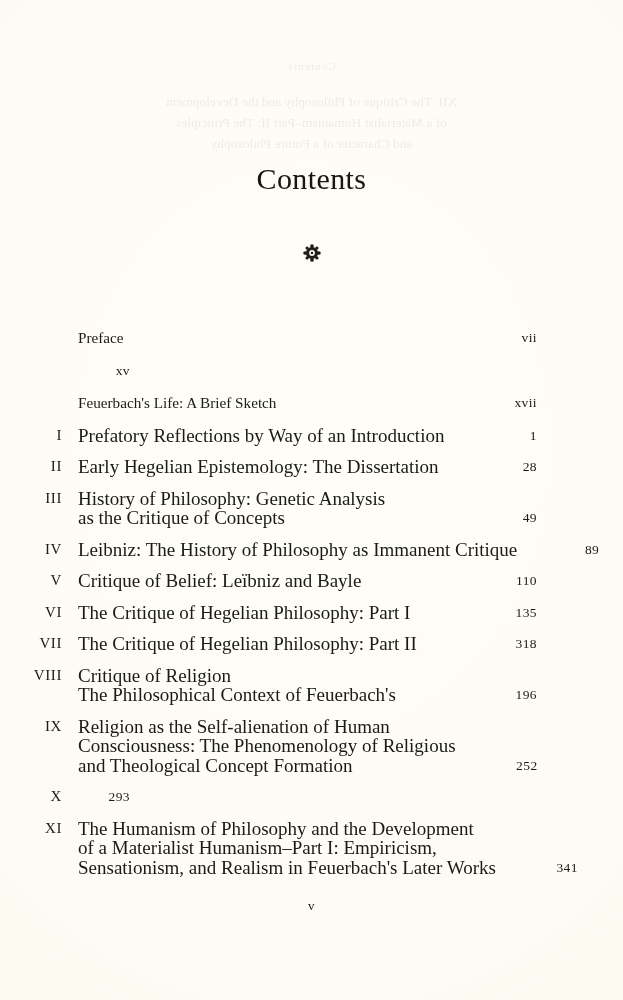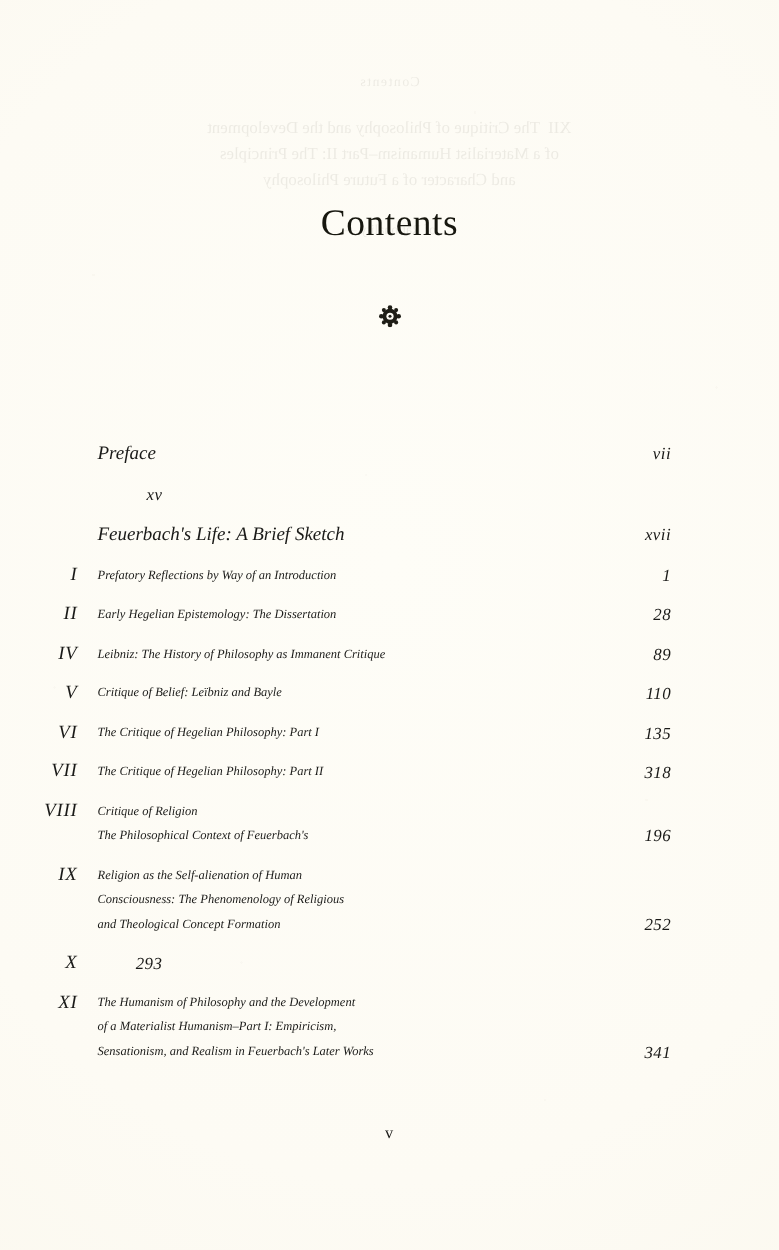--- a/index.html
+++ b/index.html
@@ -83,45 +83,44 @@
     left: 0;
     width: 623px;
     text-align: center;
     line-height: 0;
   }
   .ornament svg { display: inline-block; }
 
   
   .toc-list {
     position: absolute;
-    top: 353px;
+    top: 328px;
     left: 0;
     width: 537px;
-    font-style: italic;
   }
   .toc-entry {
     position: relative;
     display: flex;
     align-items: flex-start;
     margin-bottom: 12px;
   }
   .num-col {
     flex: 0 0 auto;
     width: 62px;
     text-align: right;
     font-size: 15px;
     line-height: 19.5px;
     letter-spacing: .6px;
     color: #1a1a18;
   }
   .title-col {
     flex: 1 1 auto;
     padding-left: 16px;
     padding-right: 14px;
-    font-size: 10px;
+    font-size: 19px;
     line-height: 19.5px;
     color: #1a1a18;
   }
   .title-col .ln { display: block; white-space: pre; }
   .page-col {
     flex: 0 0 auto;
     width: 68px;
     text-align: right;
     font-size: 13.5px;
     line-height: 19.5px;
@@ -207,20 +206,28 @@
         <div class="page-col">1</div>
       </div>
       <div class="toc-entry">
         <div class="num-col">II</div>
         <div class="title-col">
           <span class="ln">Early Hegelian Epistemology: The Dissertation</span>
         </div>
         <div class="page-col">28</div>
       </div>
       <div class="toc-entry">
+        <div class="num-col">III</div>
+        <div class="title-col">
+          <span class="ln">History of Philosophy: Genetic Analysis</span>
+          <span class="ln">as the Critique of Concepts</span>
+        </div>
+        <div class="page-col">49</div>
+      </div>
+      <div class="toc-entry">
         <div class="num-col">IV</div>
         <div class="title-col">
           <span class="ln">Leibniz: The History of Philosophy as Immanent Critique</span>
         </div>
         <div class="page-col">89</div>
       </div>
       <div class="toc-entry">
         <div class="num-col">V</div>
         <div class="title-col">
           <span class="ln">Critique of Belief: Leïbniz and Bayle</span>

